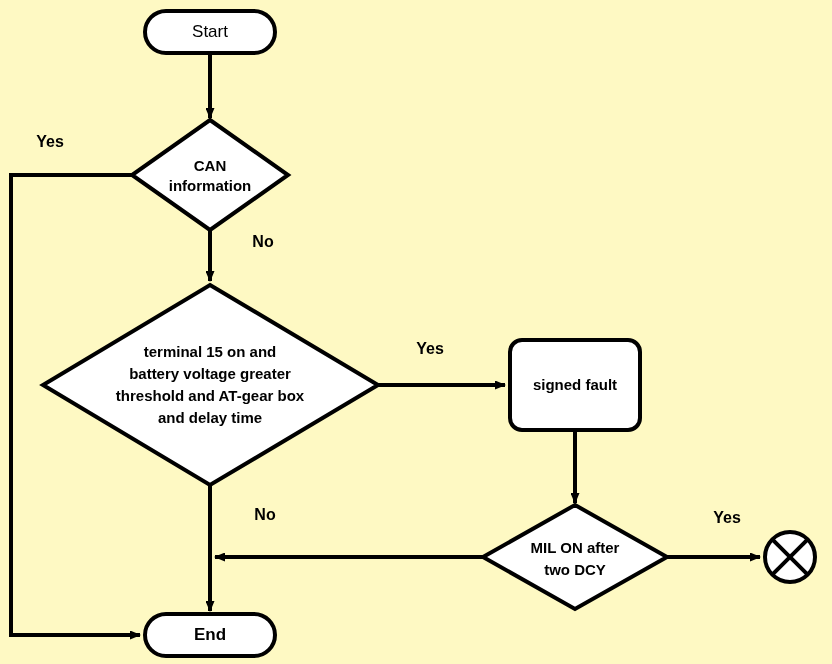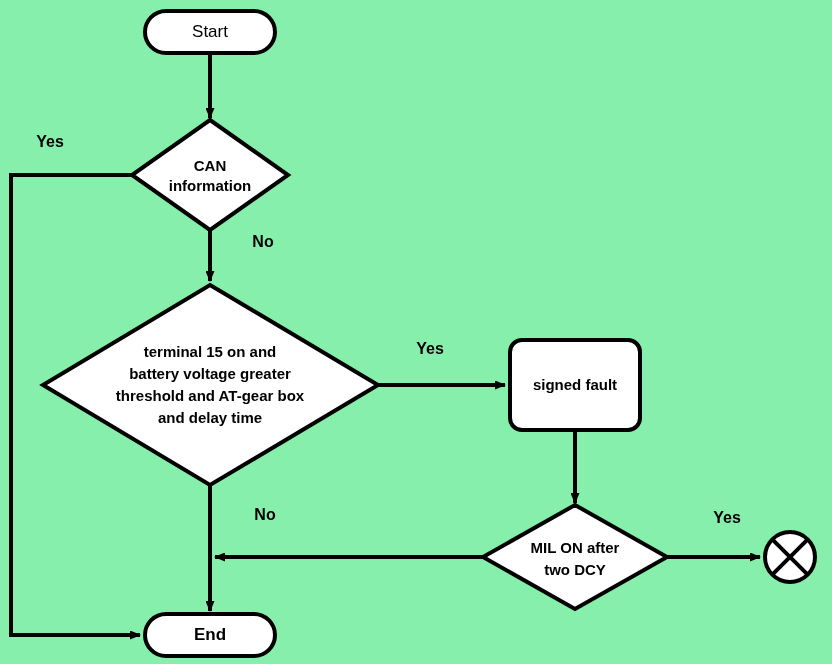--- a/index.html
+++ b/index.html
@@ -4,21 +4,21 @@
 <style>
   html, body {
     margin: 0;
     padding: 0;
     background: #ffffff;
   }
   #canvas {
     position: relative;
     width: 832px;
     height: 664px;
-    background: #86efac;
+    background: #fef9c3;
     overflow: hidden;
     font-family: "Liberation Sans", sans-serif;
   }
   #flow-svg {
     position: absolute;
     left: 0;
     top: 0;
     width: 832px;
     height: 664px;
   }

